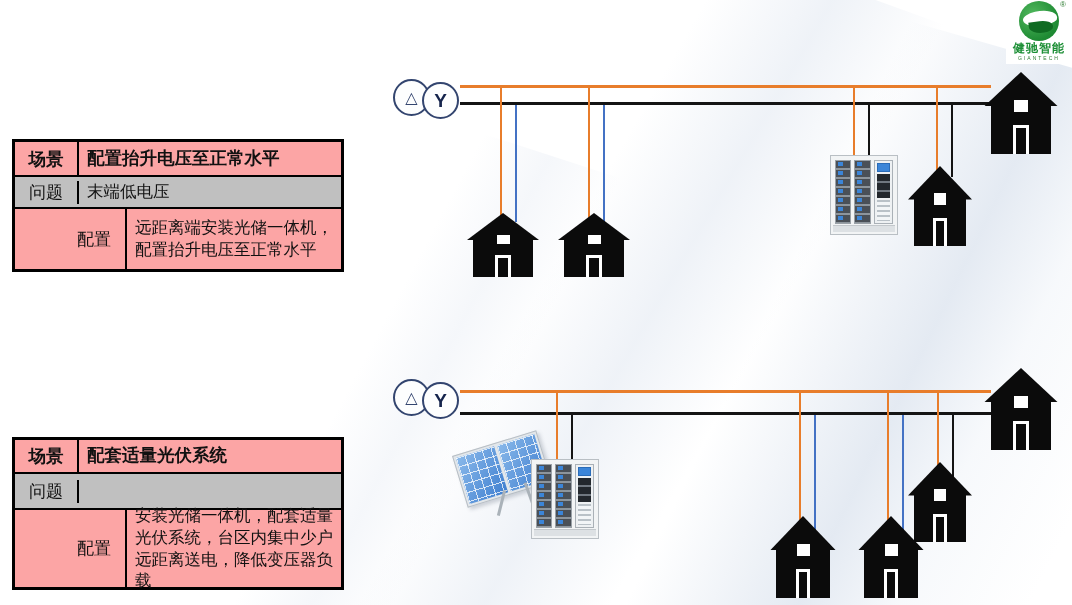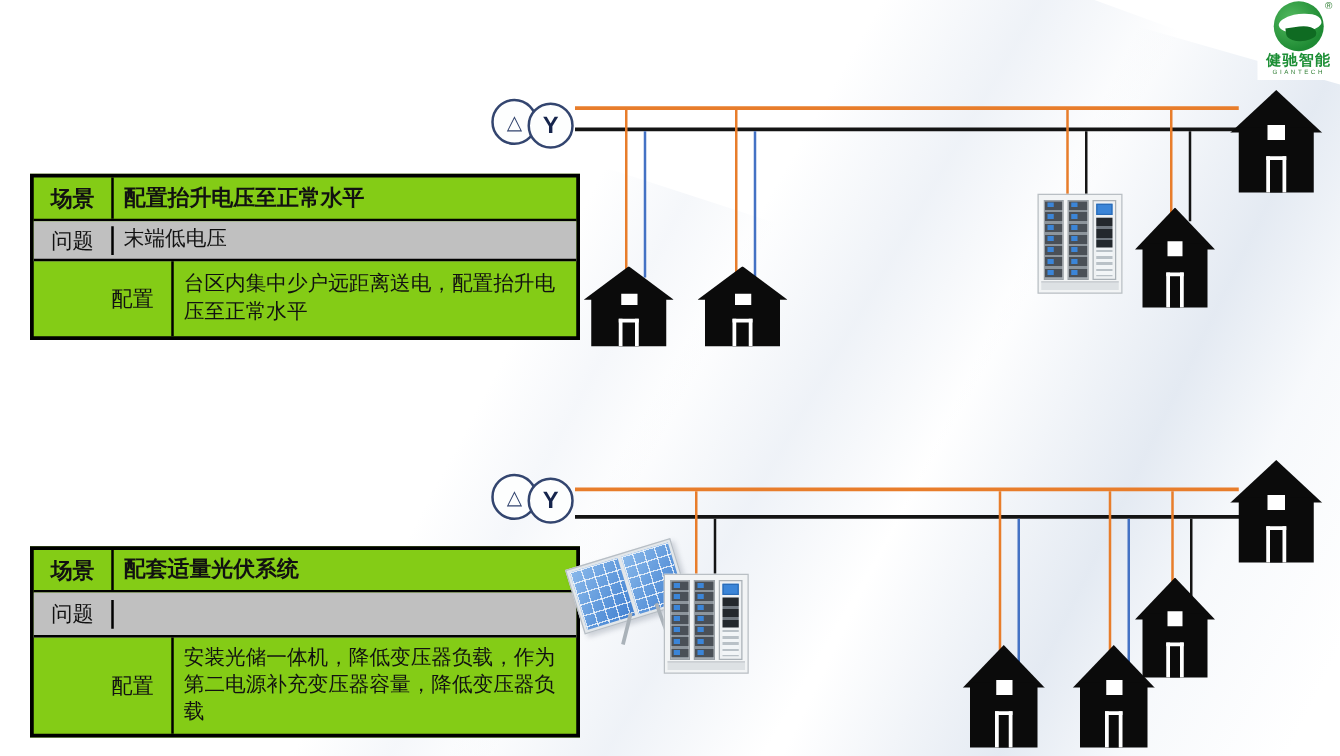--- a/index.html
+++ b/index.html
@@ -20,21 +20,21 @@
   .logo-circle{position:absolute;left:13px;top:1px;width:40px;height:40px;border-radius:50%;
                background:radial-gradient(circle at 35% 35%,#52b95e,#1e8a33 70%);overflow:hidden;}
   .logo-circle::before{content:"";position:absolute;left:4px;top:10px;width:34px;height:15px;background:#ffffff;
                border-radius:60% 90% 50% 90%;transform:rotate(-12deg);}
   .logo-circle::after{content:"";position:absolute;left:10px;top:20px;width:24px;height:12px;background:#0f6b22;
                border-radius:0 80% 60% 90%;transform:rotate(-8deg);}
   .logo-reg{position:absolute;right:6px;top:0;font-size:8px;color:#2e7d32;}
   .logo-name{position:absolute;left:0;right:0;top:40px;color:#1d8f36;font-size:12px;font-weight:700;letter-spacing:1px;}
   .logo-sub{position:absolute;left:0;right:0;top:55px;color:#2e7d32;font-size:5px;letter-spacing:2px;}
   
-  .info-table{position:absolute;left:24px;width:440px;border:3px solid #000;box-sizing:border-box;background:#84cc16;}
+  .info-table{position:absolute;left:12px;width:332px;border:3px solid #000;box-sizing:border-box;background:#fca5a5;}
   .t-row{display:flex;border-bottom:2px solid #000;}
   .t-row:last-child{border-bottom:none;margin-left:48px;}
   .t-label{flex:0 0 62px;display:flex;align-items:center;justify-content:center;
            border-right:2px solid #000;font-size:17px;color:#111;}
   .t-value{flex:1;display:flex;align-items:center;padding:4px 8px;font-size:16.5px;color:#111;line-height:1.32;}
   .t-row.head .t-label,.t-row.head .t-value{font-weight:700;font-size:17.5px;}
   .t-row.gray{background:#c0c0c0;align-items:center;}
   
   .hline,.vline{position:absolute;z-index:1;}
   .hline{height:3px;}
@@ -101,21 +101,21 @@
     <div class="t-row head" style="height:33px;">
       <div class="t-label">场景</div>
       <div class="t-value">配置抬升电压至正常水平</div>
     </div>
     <div class="t-row gray" style="height:30px;">
       <div class="t-label">问题</div>
       <div class="t-value">末端低电压</div>
     </div>
     <div class="t-row" style="height:60px;">
       <div class="t-label">配置</div>
-      <div class="t-value">台区内集中少户远距离送电，配置抬升电压至正常水平</div>
+      <div class="t-value">远距离端安装光储一体机，配置抬升电压至正常水平</div>
     </div>
   </div>
 
   <div class="hline c-orange" style="left:460px;top:85px;width:531px;"></div>
   <div class="hline c-black" style="left:460px;top:102px;width:543px;"></div>
 
   <div class="vline c-orange" style="left:500px;top:88px;height:168px;"></div>
   <div class="vline c-blue" style="left:515px;top:105px;height:117px;"></div>
   <div class="vline c-orange" style="left:588px;top:88px;height:168px;"></div>
   <div class="vline c-blue" style="left:603px;top:105px;height:117px;"></div>
@@ -171,21 +171,21 @@
   <div class="info-table" style="top:437px;">
     <div class="t-row head" style="height:32px;">
       <div class="t-label">场景</div>
       <div class="t-value">配套适量光伏系统</div>
     </div>
     <div class="t-row gray" style="height:34px;">
       <div class="t-label">问题</div>
     </div>
     <div class="t-row" style="height:77px;">
       <div class="t-label">配置</div>
-      <div class="t-value">安装光储一体机，降低变压器负载，作为第二电源补充变压器容量，降低变压器负载</div>
+      <div class="t-value">安装光储一体机，配套适量光伏系统，台区内集中少户远距离送电，降低变压器负载</div>
     </div>
   </div>
 
   <div class="hline c-orange" style="left:460px;top:390px;width:531px;"></div>
   <div class="hline c-black" style="left:460px;top:412px;width:543px;"></div>
 
   <div class="vline c-orange" style="left:556px;top:393px;height:66px;"></div>
   <div class="vline c-black" style="left:571px;top:415px;height:44px;"></div>
   <div class="vline c-orange" style="left:799px;top:393px;height:167px;"></div>
   <div class="vline c-blue" style="left:814px;top:415px;height:117px;"></div>

